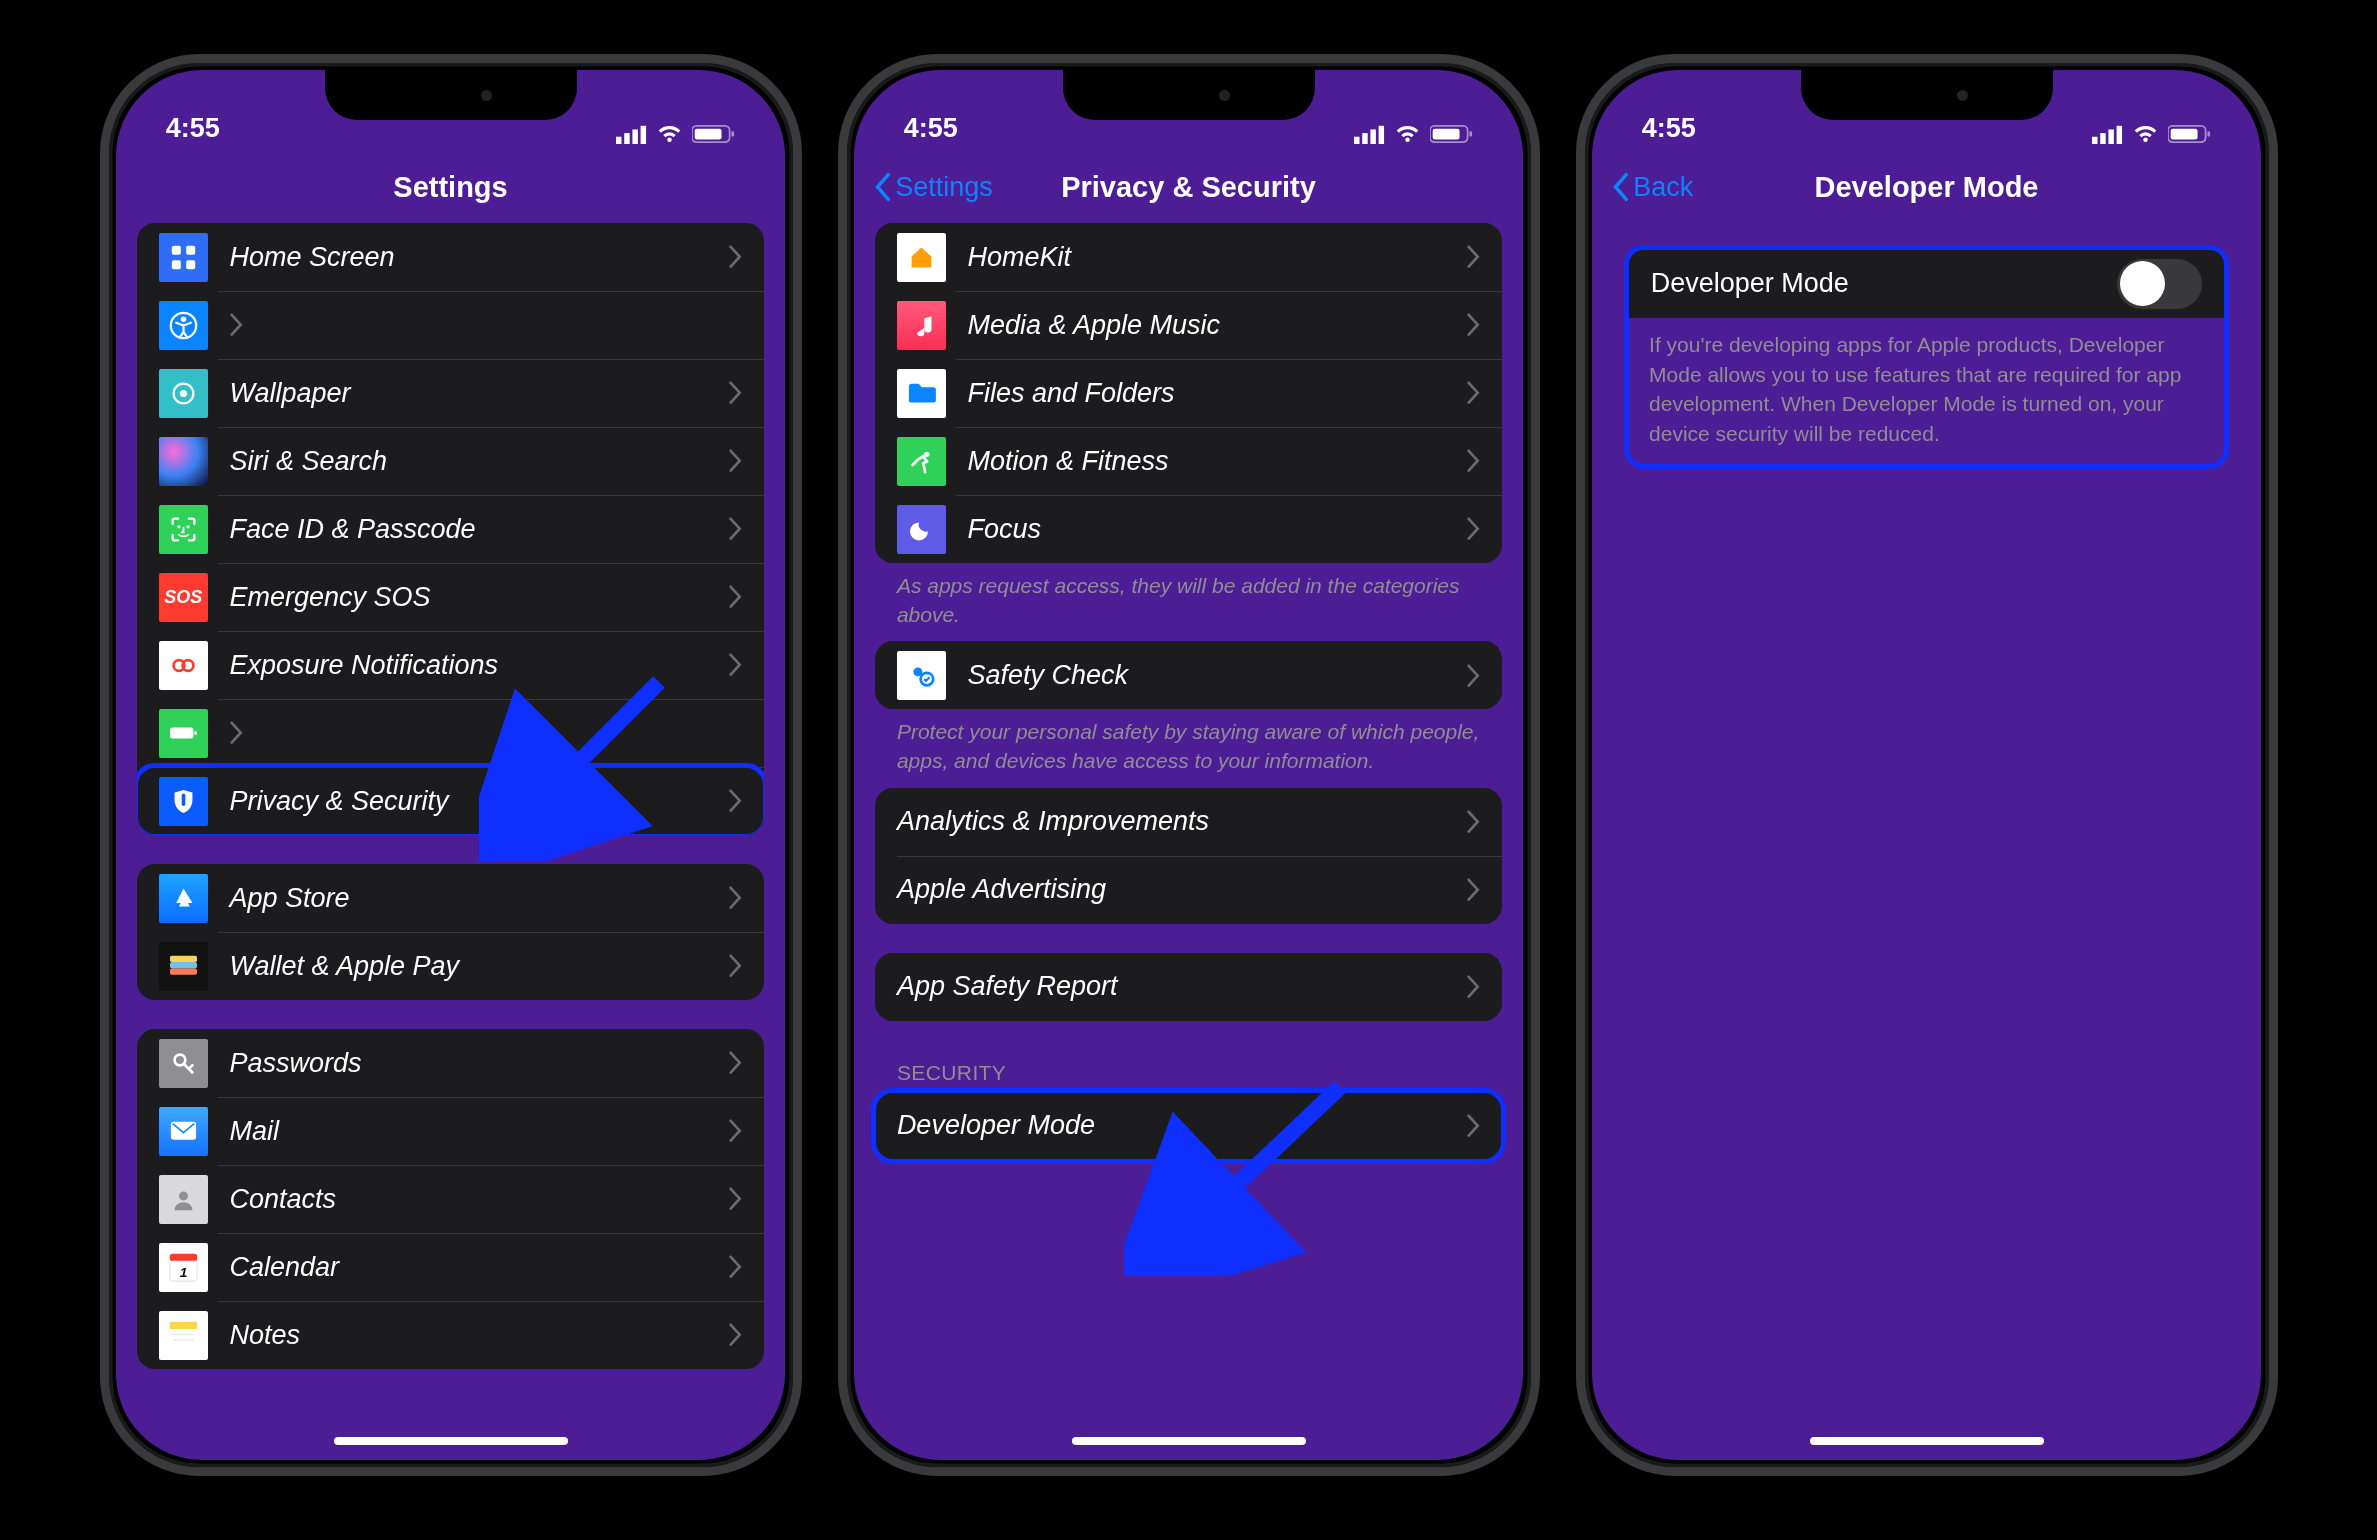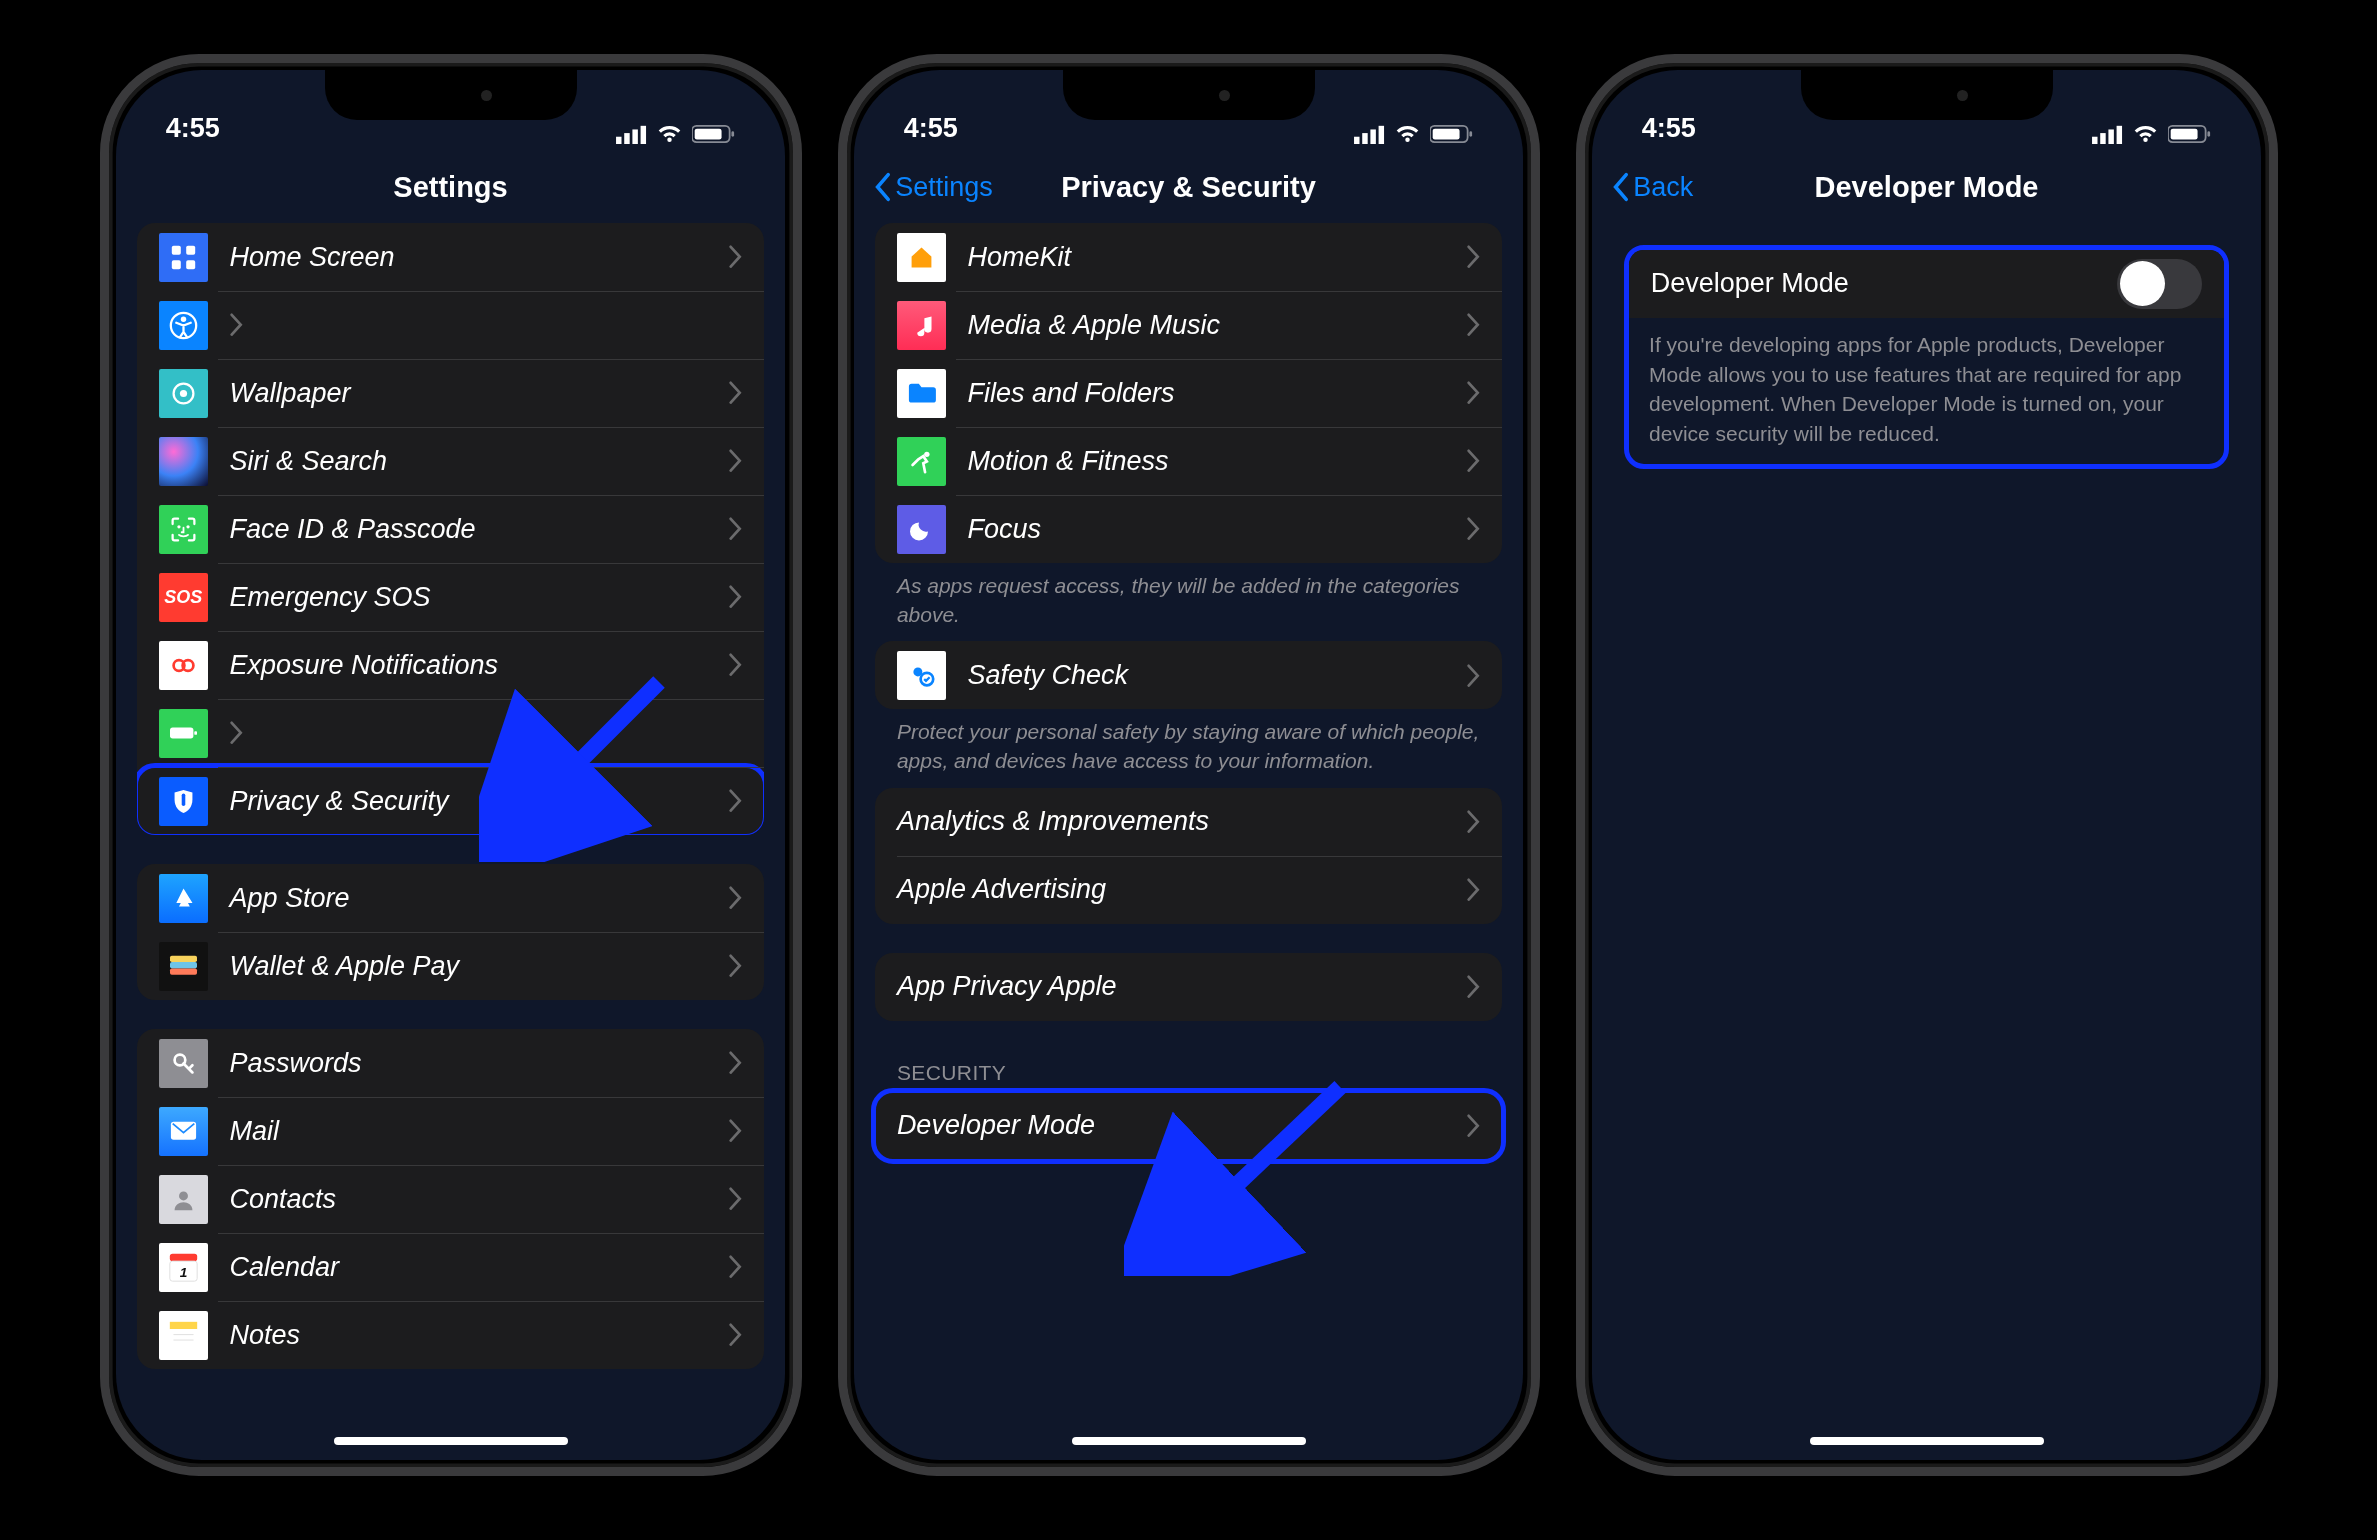--- a/index.html
+++ b/index.html
@@ -22,21 +22,21 @@
   border: 9px solid #3a3a3c;
   border-radius: 99px;
   position: relative;
   overflow: hidden;
   box-shadow: inset 0 0 0 3.6px #1a1a1a;
 }
 .phone-inner {
   position: absolute;
   inset: 7.2px;
   border-radius: 86px;
-  background: #0f172a;
+  background: #4c1d95;
   overflow: hidden;
 }
 .notch {
   position: absolute;
   top: 0;
   left: 50%;
   transform: translateX(-50%);
   width: 252px;
   height: 50px;
   background: #000;
@@ -613,21 +613,21 @@
                   <path d="M3 2l10 11L3 24" stroke="#fff" stroke-width="3" fill="none" stroke-linecap="round"></path>
                 </svg>
               </span>
             </div>
         </div>
       </div>
 
       <div class="section">
         <div class="cell-group">
           <div class="cell no-icon">
-              <span class="cell-label">App Privacy Apple</span>
+              <span class="cell-label">App Safety Report</span>
               <span class="chevron">
                 <svg viewBox="0 0 16 26">
                   <path d="M3 2l10 11L3 24" stroke="#fff" stroke-width="3" fill="none" stroke-linecap="round"></path>
                 </svg>
               </span>
             </div>
         </div>
       </div>
 
       <div class="section-header">SECURITY</div>

